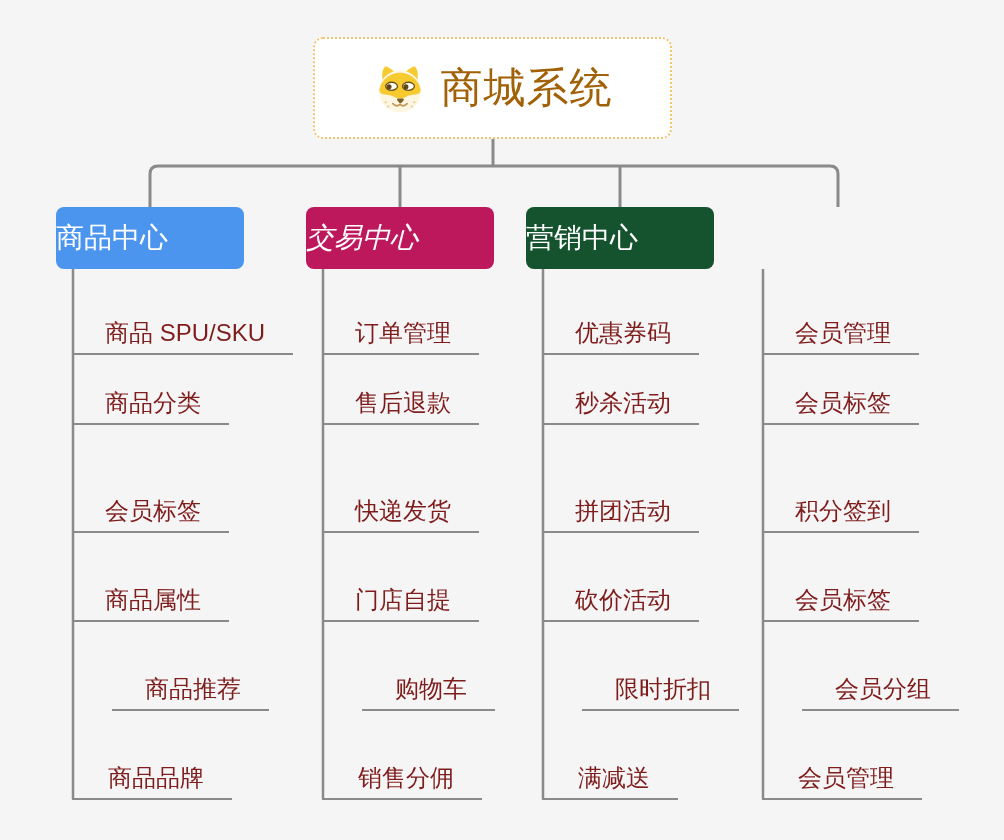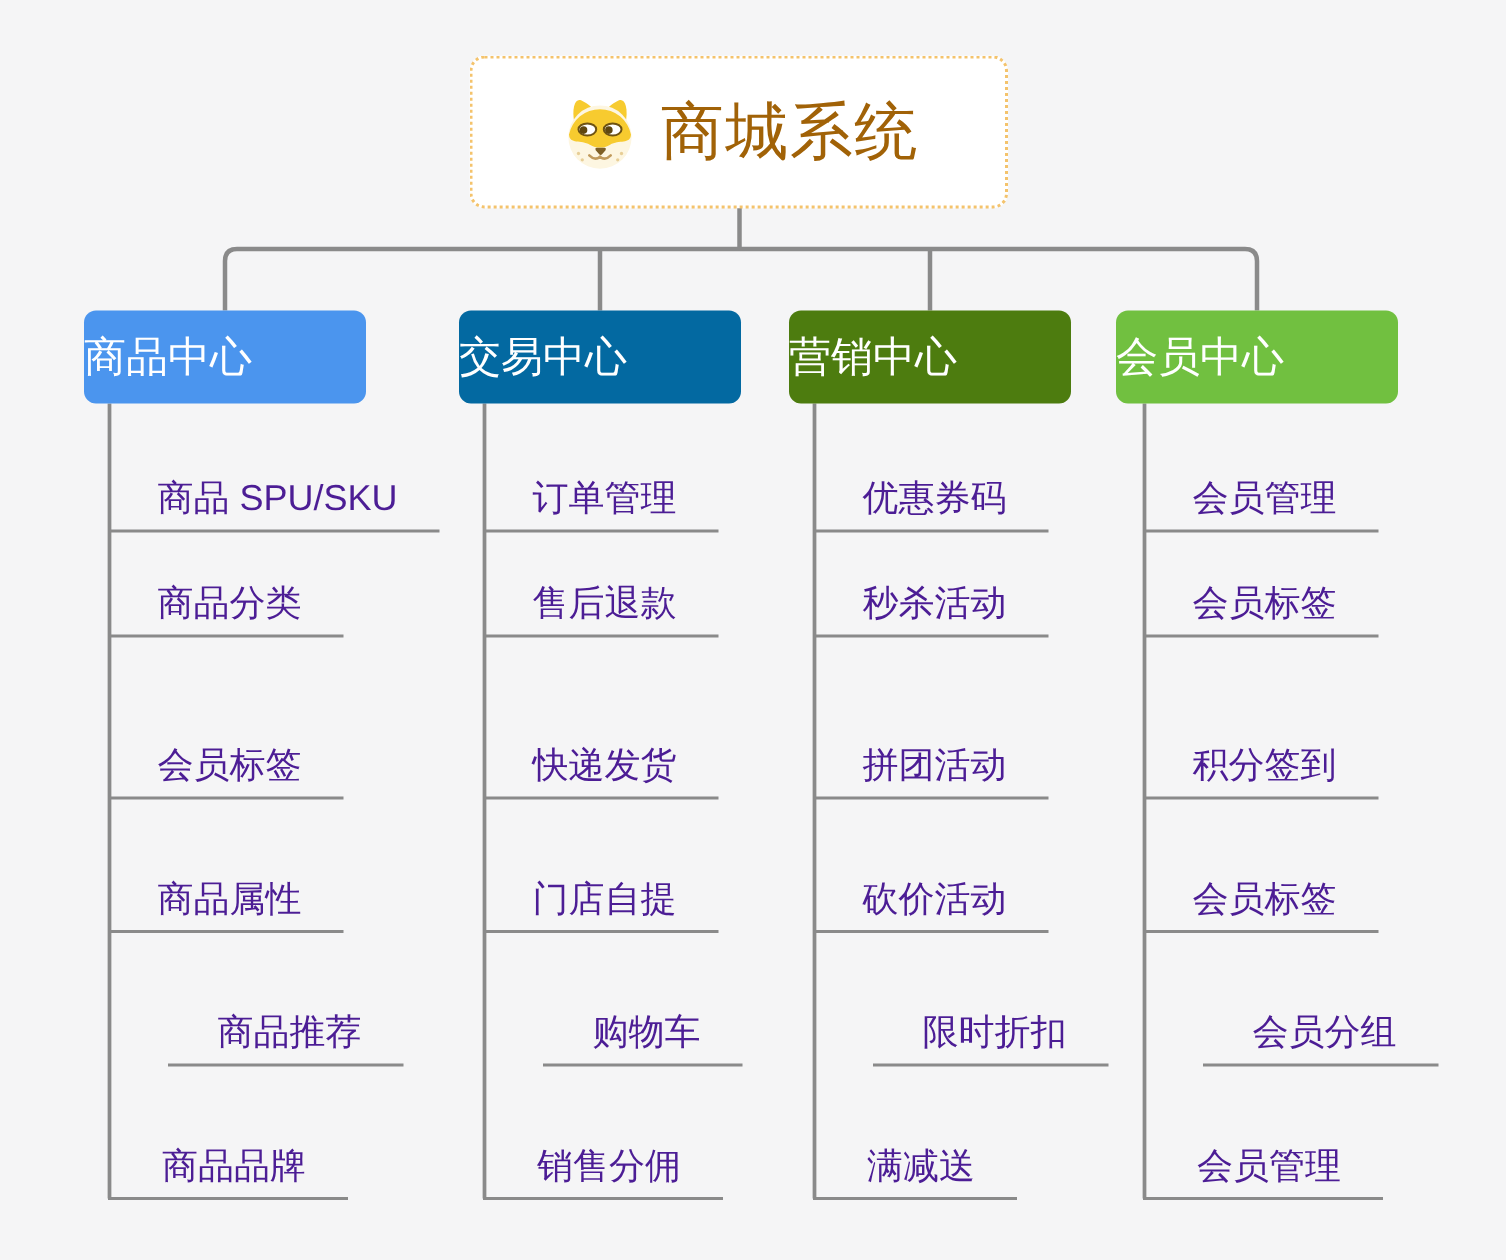--- a/index.html
+++ b/index.html
@@ -65,21 +65,21 @@
   .col-0{left:72px;}
   .col-1{left:322px;}
   .col-2{left:542px;}
   .col-3{left:762px;}
   .leaf{
     position:absolute;
     left:0;
     white-space:nowrap;
     font-size:24px;
     line-height:31px;
-    color:#4c1d95;
+    color:#7f1d1d;
     padding:0 28px 5px 33px;
     border-bottom:2px solid #8a8a8a;
     cursor:default;
   }
   .col .leaf:nth-of-type(1){top:317px;}
   .col .leaf:nth-of-type(2){top:387px;}
   .col .leaf:nth-of-type(3){top:495px;}
   .col .leaf:nth-of-type(4){top:584px;}
   .col .leaf:nth-of-type(5){top:673px;margin-left:40px;}
   .col .leaf:nth-of-type(6){top:762px;padding-left:36px;}
@@ -122,28 +122,25 @@
       <circle cx="18" cy="54" r="1.3" fill="#e7ce96"></circle>
       <circle cx="49" cy="49" r="1.3" fill="#e7ce96"></circle>
       <circle cx="46" cy="54" r="1.3" fill="#e7ce96"></circle>
     </svg>
     <span class="root-label" style="color: #a16207;">商城系统</span>
   </div>
 
   <div class="branch-header bh-0" style="background-color: rgb(75, 149, 238);">
     <span>商品中心</span>
   </div>
-  <div class="branch-header bh-1" style="background-color: #0369a1;">
+  <div class="branch-header bh-1" style="background-color: #be185d; font-style: italic;">
     <span>交易中心</span>
   </div>
-  <div class="branch-header bh-2" style="background-color: #4d7c0f; font-family: Liberation Serif, serif;">
+  <div class="branch-header bh-2" style="background-color: #14532d; font-family: Liberation Serif, serif;">
     <span>营销中心</span>
-  </div>
-  <div class="branch-header bh-3" style="background-color: rgb(113, 192, 64);">
-    <span>会员中心</span>
   </div>
 
   <div class="col col-0">
     <div class="leaf">商品 SPU/SKU</div>
     <div class="leaf">商品分类</div>
     <div class="leaf">会员标签</div>
     <div class="leaf">商品属性</div>
     <div class="leaf">商品推荐</div>
     <div class="leaf">商品品牌</div>
   </div>

